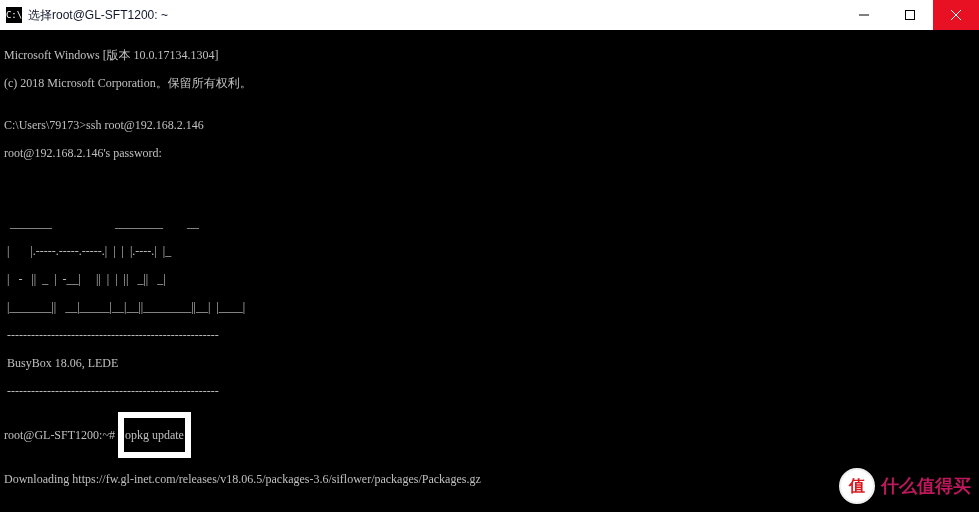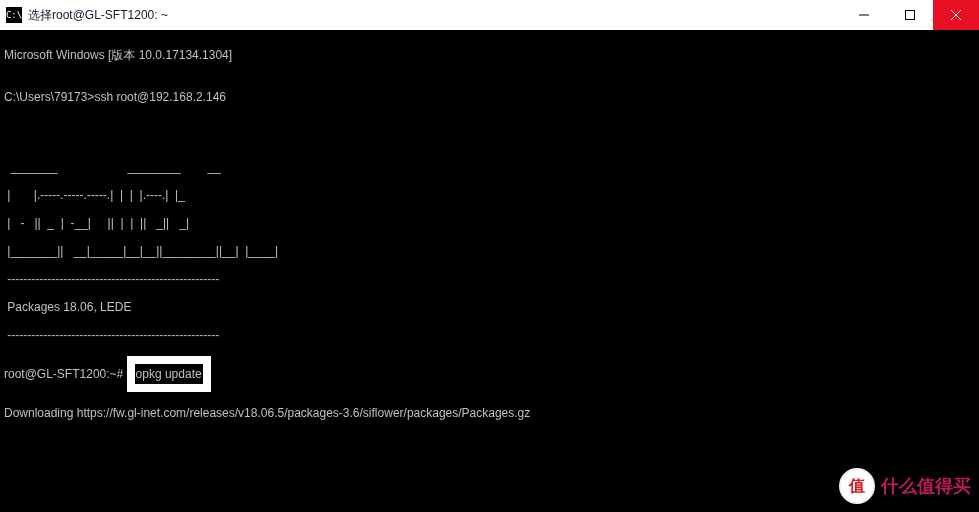--- a/index.html
+++ b/index.html
@@ -6,23 +6,23 @@
   body { width: 979px; height: 512px; background: #fff; font-family: "Segoe UI", sans-serif; overflow: hidden; position: relative; }
   .window { width: 979px; height: 512px; background: #000; display: flex; flex-direction: column; }
   .titlebar { height: 30px; background: #fff; display: flex; align-items: center; padding-left: 6px; }
   .titlebar-icon { width: 16px; height: 16px; background: #000; color: #fff; font-family: Consolas, monospace; font-size: 9px; display: inline-flex; align-items: center; justify-content: center; margin-right: 6px; }
   .titlebar-title { font-size: 12px; color: #0f172a; flex: 0 0 auto; }
   .titlebar-spacer { flex: 1; }
   .winbtn { width: 46px; height: 30px; display: flex; align-items: center; justify-content: center; color: #000; font-size: 10px; }
   .winbtn svg { stroke: #000; }
   .winbtn.close { background: #e81123; }
   .winbtn.close svg { stroke: #fff; }
-  .terminal { flex: 1; background: #000; color: #c0c0c0; font-family: Liberation Sans, sans-serif; font-size: 12px; line-height: 14px; padding: 4px 4px; white-space: pre; overflow: hidden; position: relative; }
+  .terminal { flex: 1; background: #000; color: #c0c0c0; font-family: Liberation Serif, serif; font-size: 12px; line-height: 14px; padding: 4px 4px; white-space: pre; overflow: hidden; position: relative; }
   .terminal .line { white-space: pre; }
-  .highlight-box { border: 8px solid #ffffff; padding: 4px 1px; display: inline-block; line-height: 12px; }
+  .highlight-box { border: 6px solid #ffffff; padding: 11px 1px; display: inline-block; line-height: 12px; }
   .watermark { position: absolute; right: 8px; bottom: 8px; display: flex; align-items: center; gap: 6px; }
   .watermark .badge { width: 36px; height: 36px; border-radius: 50%; background: #fff; color: #d8191f; font-weight: bold; font-size: 16px; display:flex;align-items:center;justify-content:center; border:2px solid #eee; }
   .watermark .txt { color: #be185d; font-family: "Microsoft YaHei",sans-serif; font-size: 18px; font-weight: bold; }
 </style>
 </head>
 <body>
 
 <div class="window">
   <div class="titlebar">
     <span class="titlebar-icon">C:\</span>
@@ -41,31 +41,33 @@
     <div class="winbtn close">
       <svg width="10" height="10">
           <line x1="0" y1="0" x2="10" y2="10" stroke-width="1"></line>
           <line x1="10" y1="0" x2="0" y2="10" stroke-width="1"></line>
         </svg>
     </div>
   </div>
 
   <div class="terminal">
 <div class="line">Microsoft Windows [版本 10.0.17134.1304]</div>
+<div class="line">(c) 2018 Microsoft Corporation。保留所有权利。</div>
 <div class="line"></div>
 <div class="line">C:\Users\79173&gt;ssh root@192.168.2.146</div>
+<div class="line">root@192.168.2.146's password:</div>
 <div class="line"></div>
 <div class="line"></div>
 <div class="line"></div>
 <div class="line">  _______                     ________        __</div>
 <div class="line"> |       |.-----.-----.-----.|  |  |  |.----.|  |_</div>
 <div class="line"> |   -   ||  _  |  -__|     ||  |  |  ||   _||   _|</div>
 <div class="line"> |_______||   __|_____|__|__||________||__|  |____|</div>
 <div class="line"> -----------------------------------------------------</div>
-<div class="line"> Packages 18.06, LEDE</div>
+<div class="line"> BusyBox 18.06, LEDE</div>
 <div class="line"> -----------------------------------------------------</div>
 <div class="line"><span>root@GL-SFT1200:~# </span><span class="highlight-box">opkg update</span></div>
 <div class="line">Downloading https://fw.gl-inet.com/releases/v18.06.5/packages-3.6/siflower/packages/Packages.gz</div>
 
 
 
 
 
 
 

